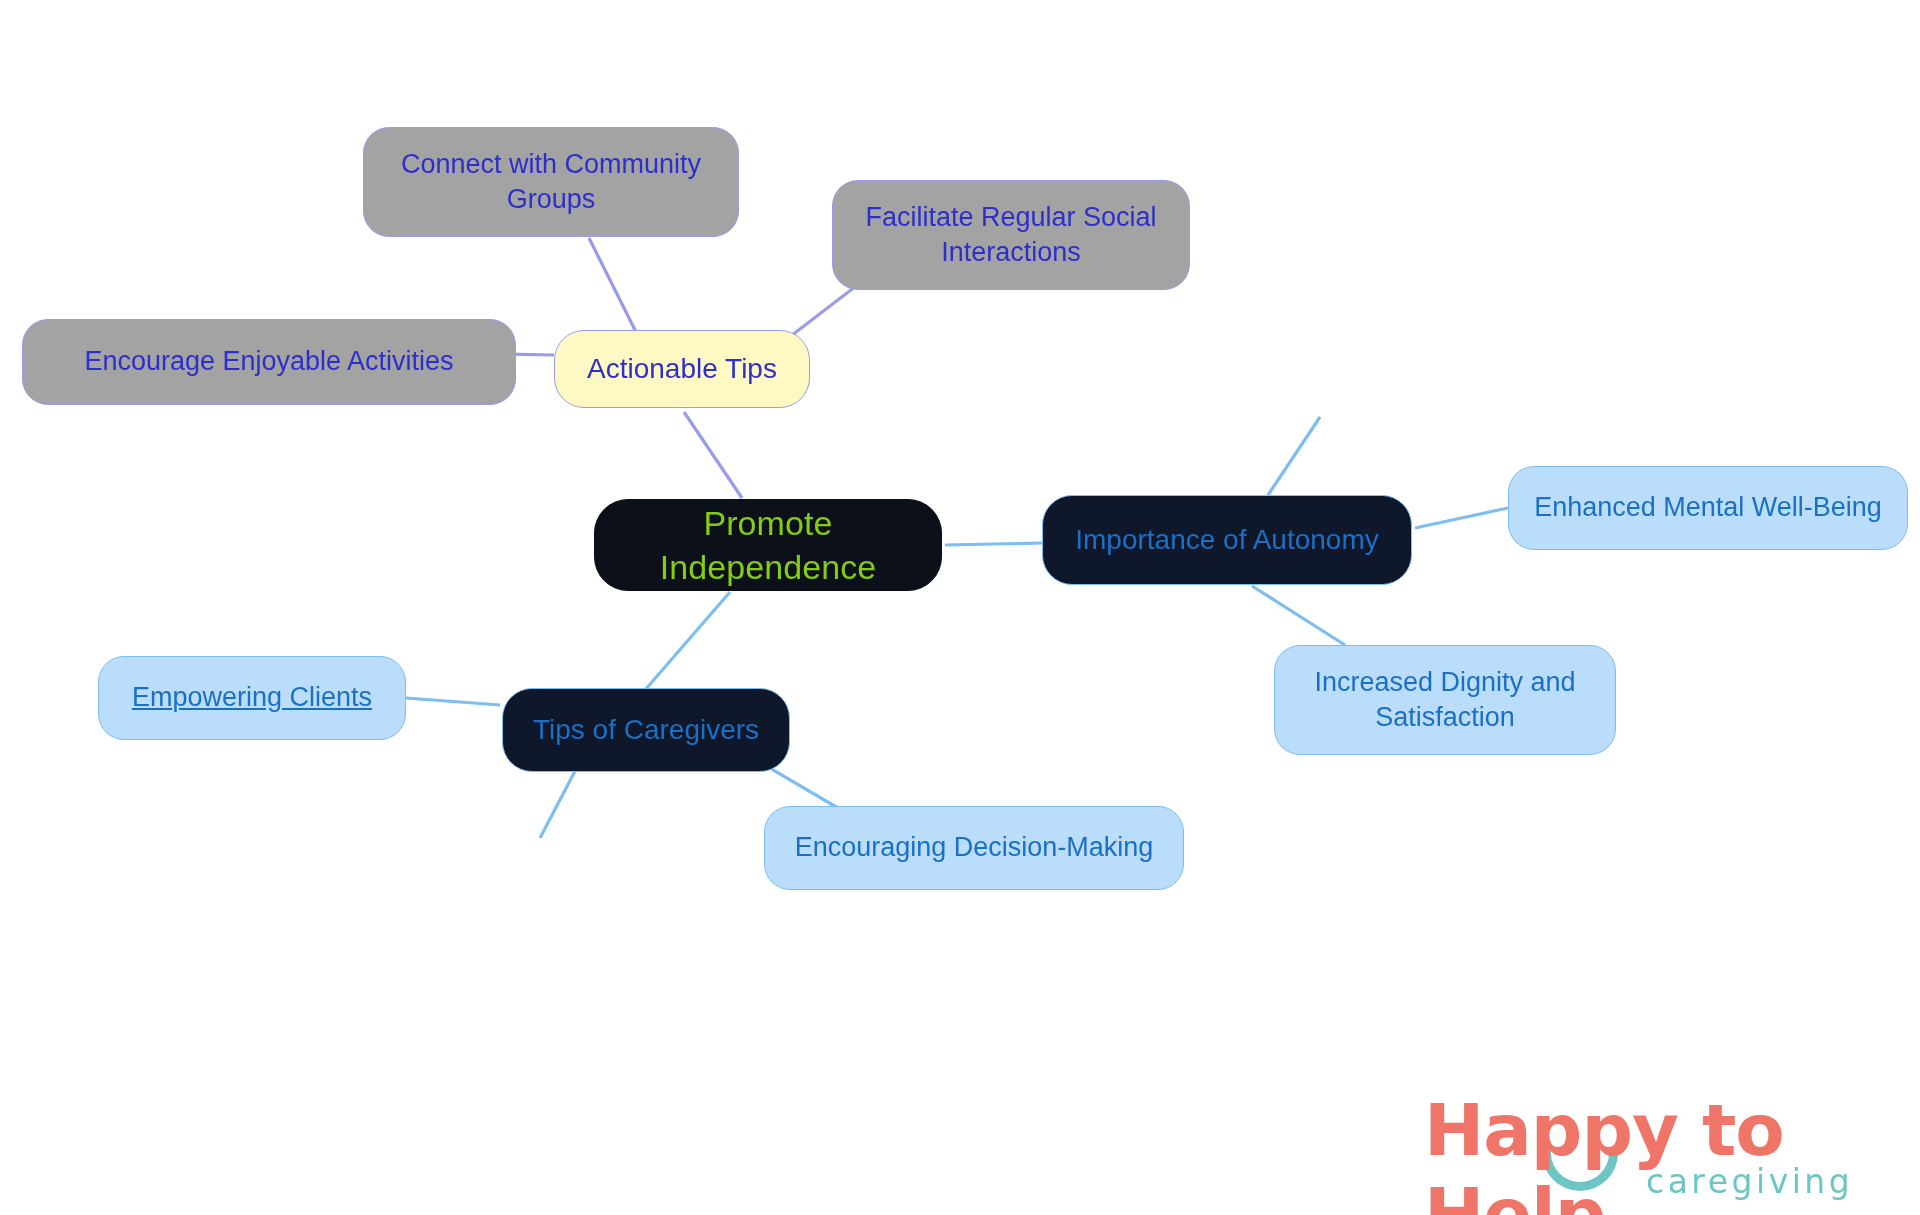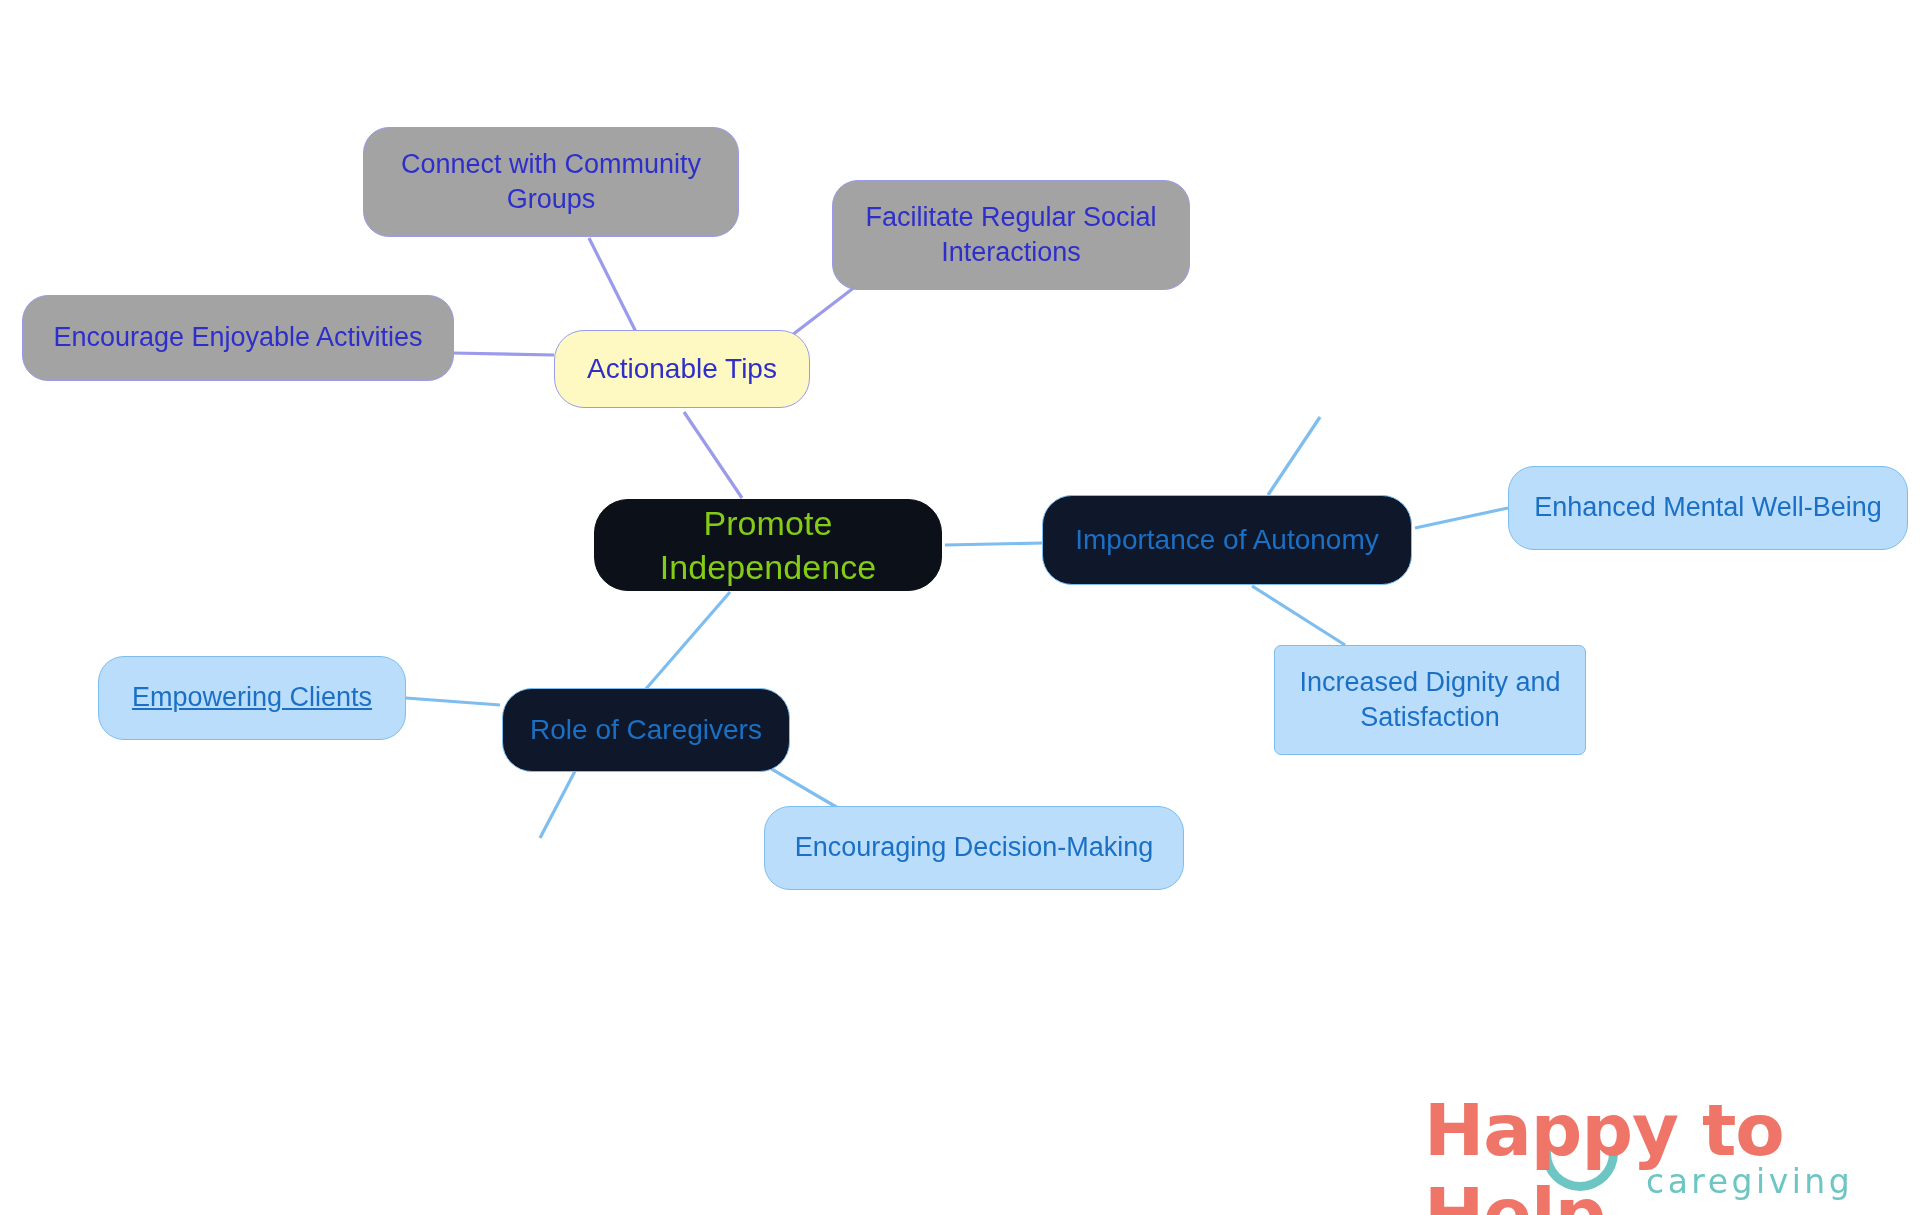--- a/index.html
+++ b/index.html
@@ -147,31 +147,31 @@
   <div class="node node-root" style="left:594px; top:499px; width:348px; height:92px;">Promote Independence</div>
 
   <div class="node node-purple-branch" style="left:554px; top:330px; width:256px; height:78px;">Actionable Tips</div>
 
   <div class="node node-purple" style="left:363px; top:127px; width:376px; height:110px;">Connect with Community
 Groups</div>
 
   <div class="node node-purple" style="left:832px; top:180px; width:358px; height:110px;">Facilitate Regular Social
 Interactions</div>
 
-  <div class="node node-purple" style="left:22px; top:295px; width:432px; height:86px;">Encourage Enjoyable Activities</div>
+  <div class="node node-purple" style="left:22px; top:319px; width:494px; height:86px;">Encourage Enjoyable Activities</div>
 
   <div class="node node-blue-branch" style="left:1042px; top:495px; width:370px; height:90px;">Importance of Autonomy</div>
 
 
   <div class="node node-blue" style="left:1508px; top:466px; width:400px; height:84px;">Enhanced Mental Well-Being</div>
 
-  <div class="node node-blue" style="left:1274px; top:645px; width:312px; height:110px;border-radius:7px;">Increased Dignity and
+  <div class="node node-blue" style="left:1274px; top:645px; width:342px; height:110px;">Increased Dignity and
 Satisfaction</div>
 
-  <div class="node node-blue-branch" style="left:502px; top:688px; width:288px; height:84px;">Role of Caregivers</div>
+  <div class="node node-blue-branch" style="left:502px; top:688px; width:288px; height:84px;">Tips of Caregivers</div>
 
   <div class="node node-blue" style="left:98px; top:656px; width:308px; height:84px;text-decoration:underline;">Empowering Clients</div>
 
 
   <div class="node node-blue" style="left:764px; top:806px; width:420px; height:84px;">Encouraging Decision-Making</div>
 
   <div id="logo">
     <div class="logo-smile"></div>
     <div class="logo-main">Happy to Help</div>
     <div class="logo-sub">caregiving</div>

